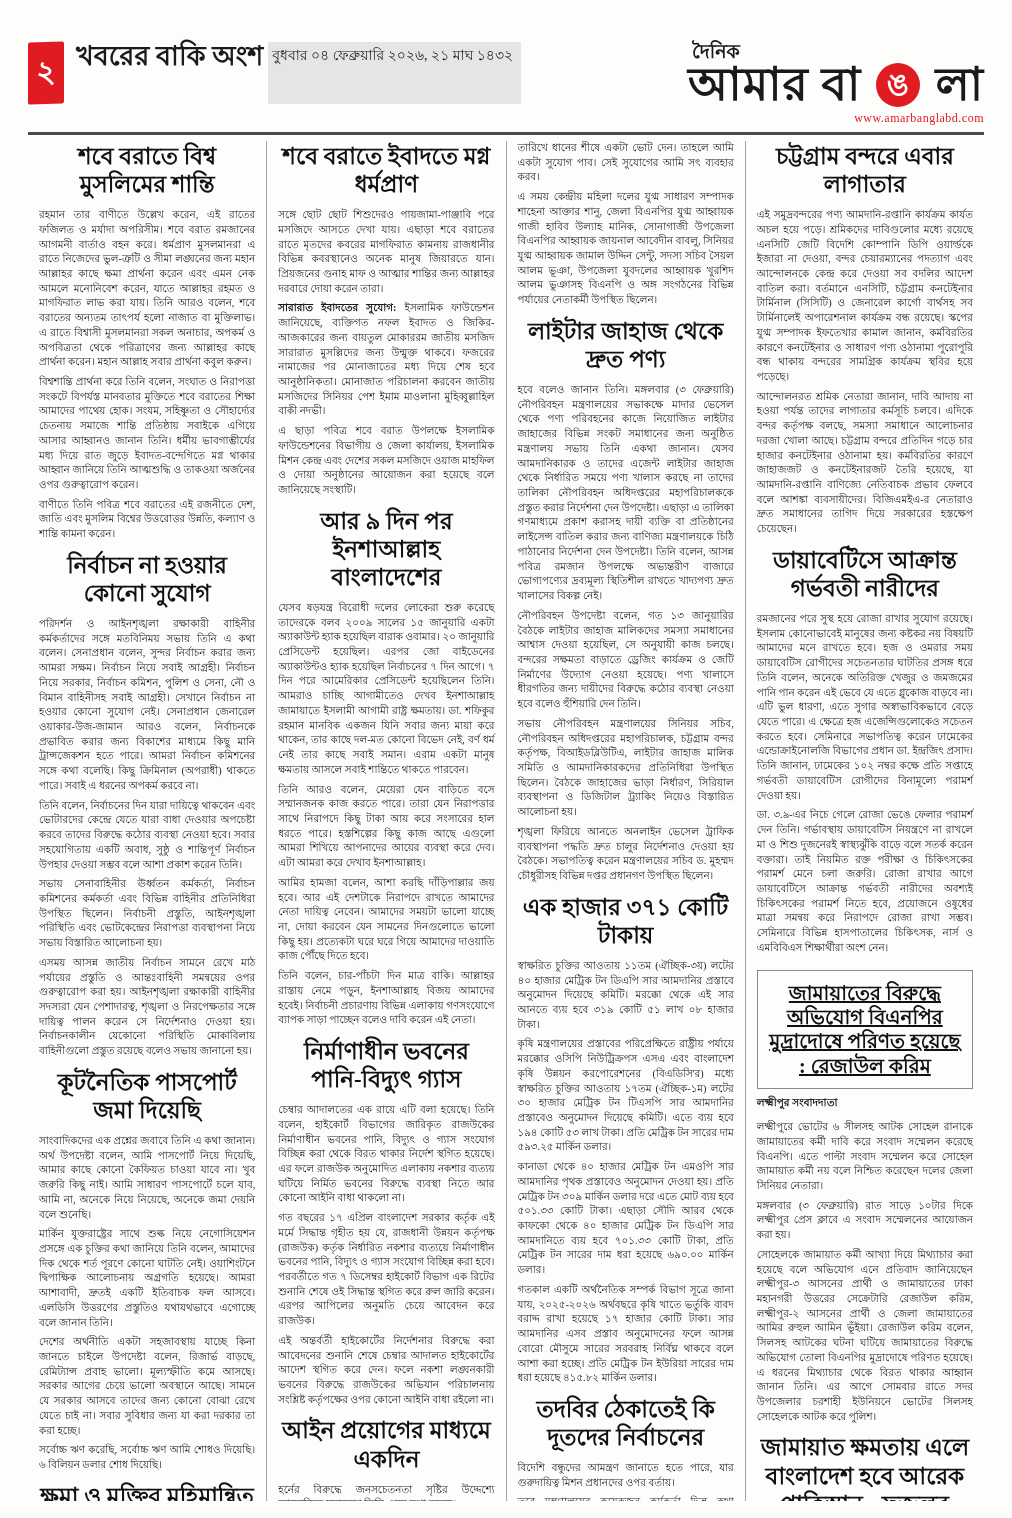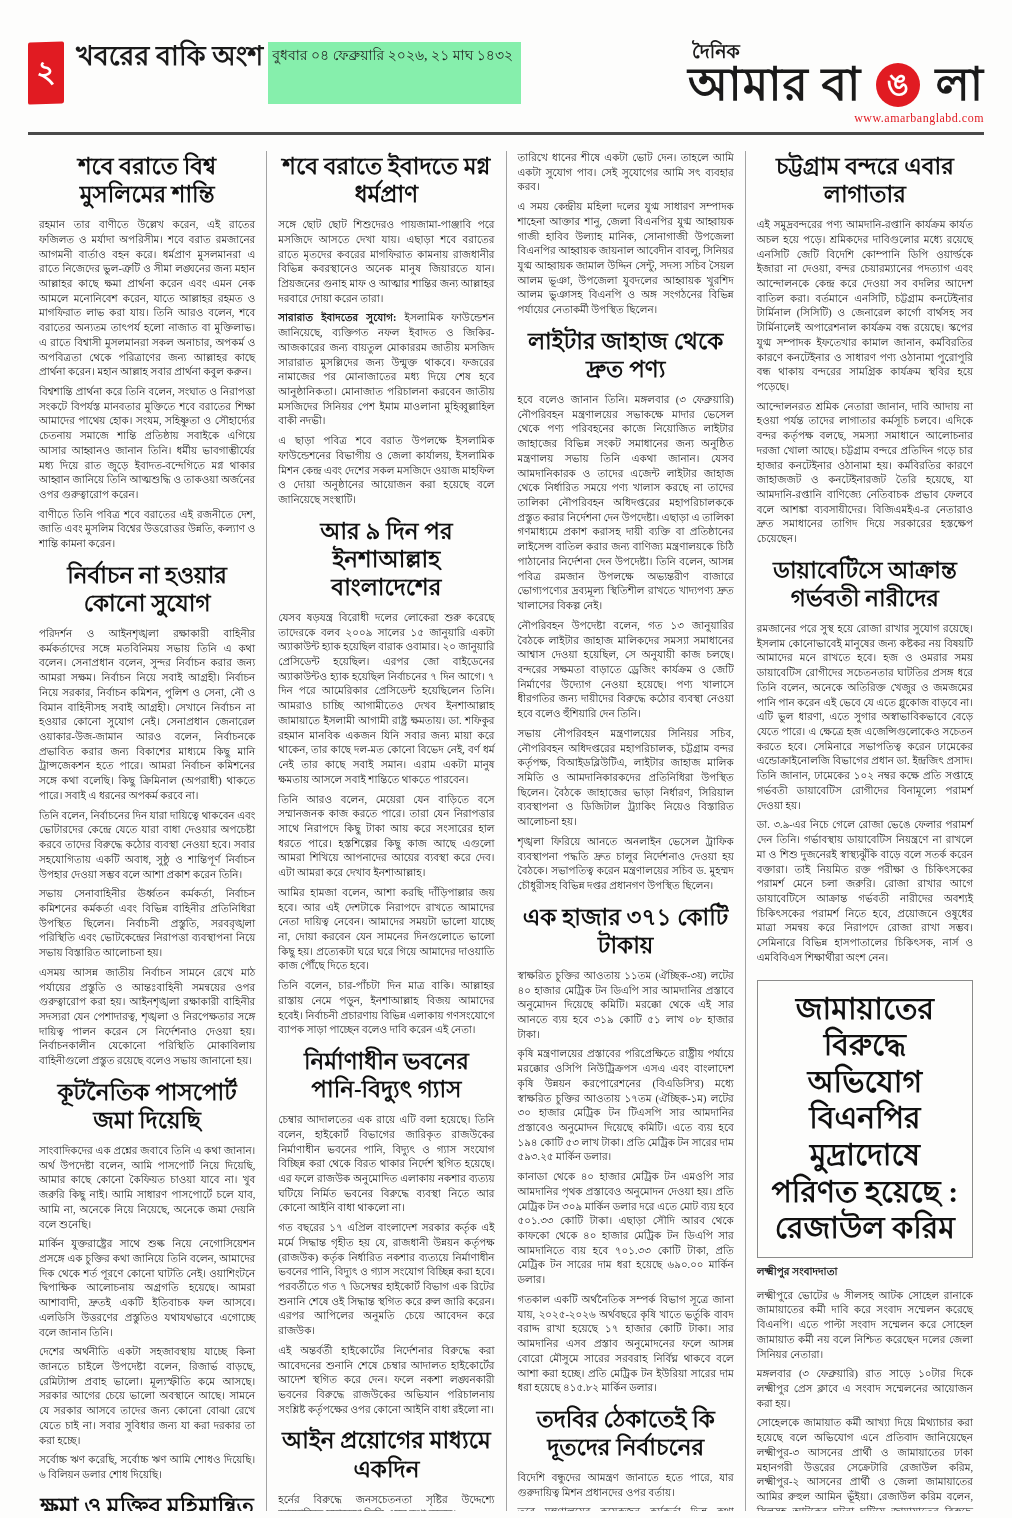--- a/index.html
+++ b/index.html
@@ -13,45 +13,46 @@
   .hdr{display:flex;justify-content:space-between;align-items:flex-start;
        border-bottom:3px solid #4a4a4a;padding-bottom:8px;}
   .hdr-left{display:flex;align-items:stretch;gap:12px;}
   .pagenum{
     width:36px;min-height:62px;background:var(--red);color:#fff;
     display:flex;align-items:center;justify-content:center;
     font-size:30px;font-weight:bold;transform:skewY(-2deg);border-radius:2px;
   }
   .section-block{display:flex;flex-direction:row;justify-content:center;gap:5px;}
   .section-title{font-size:27px;font-weight:bold;line-height:1.05;}
-  .date-line{font-size:14px;background:#86efac;display:inline-block;
+  .date-line{font-size:14px;background:#e5e5e5;display:inline-block;
              padding:2px 8px 3px 4px;color:#222;width:max-content;}
   .masthead{text-align:right;line-height:1;}
   .masthead-top{font-size:19px;font-weight:bold;text-align:left;
                 margin-left:4px;margin-bottom:1px;}
   .masthead-main{font-size:46px;font-weight:bold;letter-spacing:1px;
                  display:flex;align-items:center;gap:14px;}
   .masthead-circle{
     width:44px;height:44px;border-radius:50%;background:var(--red);
     color:#fff;display:inline-flex;align-items:center;justify-content:center;
     font-size:30px;font-weight:bold;margin:0 1px;
   }
   .site-url{font-size:12px;color:var(--red);text-align:right;margin-top:4px;letter-spacing:.5px;}
   
-  .columns{display:flex;margin-top:16px;height:1360px;overflow:hidden;}
+  .columns{display:flex;margin-top:6px;height:1360px;overflow:hidden;}
   .col{flex:1 1 0;min-width:0;padding:0 11px;overflow:hidden;}
   .col + .col{border-left:1px solid #a3a3a3;}
   article{margin-bottom:10px;}
   h2.headline{
     font-size:23px;font-weight:bold;text-align:center;line-height:1.22;
     margin:10px 0 9px;color:#111;
   }
   h2.headline.boxed{
     border:1px solid #8a8a8a;padding:10px 6px;margin:14px 0 6px;
-    font-size:30px;
+    font-size:20px;
+    text-decoration:underline;
   }
   .byline{font-size:10.5px;font-weight:bold;margin:2px 0 8px;}
   p.body{
     font-size:10.3px;line-height:1.43;text-align:justify;margin:0 0 5px;
     word-break:break-word;
   }
   p.body strong{font-weight:bold;}
   article:first-child h2.headline{margin-top:2px;}
 </style>
 </head>
@@ -83,21 +84,21 @@
         <article>
           <h2 class="headline">শবে বরাতে বিশ্ব মুসলিমের শান্তি</h2>
           <p class="body">রহমান তার বাণীতে উল্লেখ করেন, এই রাতের ফজিলত ও মর্যাদা অপরিসীম। শবে বরাত রমজানের আগমনী বার্তাও বহন করে। ধর্মপ্রাণ মুসলমানরা এ রাতে নিজেদের ভুল-ত্রুটি ও সীমা লঙ্ঘনের জন্য মহান আল্লাহর কাছে ক্ষমা প্রার্থনা করেন এবং এমন নেক আমলে মনোনিবেশ করেন, যাতে আল্লাহর রহমত ও মাগফিরাত লাভ করা যায়। তিনি আরও বলেন, শবে বরাতের অন্যতম তাৎপর্য হলো নাজাত বা মুক্তিলাভ। এ রাতে বিশ্বাসী মুসলমানরা সকল অনাচার, অপকর্ম ও অপবিত্রতা থেকে পরিত্রাণের জন্য আল্লাহর কাছে প্রার্থনা করেন। মহান আল্লাহ সবার প্রার্থনা কবুল করুন।</p>
           <p class="body">বিশ্বশান্তি প্রার্থনা করে তিনি বলেন, সংঘাত ও নিরাপত্তা সংকটে বিপর্যস্ত মানবতার মুক্তিতে শবে বরাতের শিক্ষা আমাদের পাথেয় হোক। সংযম, সহিষ্ণুতা ও সৌহার্দ্যের চেতনায় সমাজে শান্তি প্রতিষ্ঠায় সবাইকে এগিয়ে আসার আহ্বানও জানান তিনি। ধর্মীয় ভাবগাম্ভীর্যের মধ্য দিয়ে রাত জুড়ে ইবাদত-বন্দেগিতে মগ্ন থাকার আহ্বান জানিয়ে তিনি আত্মশুদ্ধি ও তাকওয়া অর্জনের ওপর গুরুত্বারোপ করেন।</p>
           <p class="body">বাণীতে তিনি পবিত্র শবে বরাতের এই রজনীতে দেশ, জাতি এবং মুসলিম বিশ্বের উত্তরোত্তর উন্নতি, কল্যাণ ও শান্তি কামনা করেন।</p>
         </article>
         <article>
           <h2 class="headline">নির্বাচন না হওয়ার কোনো সুযোগ</h2>
           <p class="body">পরিদর্শন ও আইনশৃঙ্খলা রক্ষাকারী বাহিনীর কর্মকর্তাদের সঙ্গে মতবিনিময় সভায় তিনি এ কথা বলেন। সেনাপ্রধান বলেন, সুন্দর নির্বাচন করার জন্য আমরা সক্ষম। নির্বাচন নিয়ে সবাই আগ্রহী। নির্বাচন নিয়ে সরকার, নির্বাচন কমিশন, পুলিশ ও সেনা, নৌ ও বিমান বাহিনীসহ সবাই আগ্রহী। সেখানে নির্বাচন না হওয়ার কোনো সুযোগ নেই। সেনাপ্রধান জেনারেল ওয়াকার-উজ-জামান আরও বলেন, নির্বাচনকে প্রভাবিত করার জন্য বিকাশের মাধ্যমে কিছু মানি ট্রান্সজেকশন হতে পারে। আমরা নির্বাচন কমিশনের সঙ্গে কথা বলেছি। কিছু ক্রিমিনাল (অপরাধী) থাকতে পারে। সবাই এ ধরনের অপকর্ম করবে না।</p>
           <p class="body">তিনি বলেন, নির্বাচনের দিন যারা দায়িত্বে থাকবেন এবং ভোটারদের কেন্দ্রে যেতে যারা বাধা দেওয়ার অপচেষ্টা করবে তাদের বিরুদ্ধে কঠোর ব্যবস্থা নেওয়া হবে। সবার সহযোগিতায় একটি অবাধ, সুষ্ঠু ও শান্তিপূর্ণ নির্বাচন উপহার দেওয়া সম্ভব বলে আশা প্রকাশ করেন তিনি।</p>
-          <p class="body">সভায় সেনাবাহিনীর ঊর্ধ্বতন কর্মকর্তা, নির্বাচন কমিশনের কর্মকর্তা এবং বিভিন্ন বাহিনীর প্রতিনিধিরা উপস্থিত ছিলেন। নির্বাচনী প্রস্তুতি, সরবরৃঙ্খলা পরিস্থিতি এবং ভোটকেন্দ্রের নিরাপত্তা ব্যবস্থাপনা নিয়ে সভায় বিস্তারিত আলোচনা হয়।</p>
+          <p class="body">সভায় সেনাবাহিনীর ঊর্ধ্বতন কর্মকর্তা, নির্বাচন কমিশনের কর্মকর্তা এবং বিভিন্ন বাহিনীর প্রতিনিধিরা উপস্থিত ছিলেন। নির্বাচনী প্রস্তুতি, আইনশৃঙ্খলা পরিস্থিতি এবং ভোটকেন্দ্রের নিরাপত্তা ব্যবস্থাপনা নিয়ে সভায় বিস্তারিত আলোচনা হয়।</p>
           <p class="body">এসময় আসন্ন জাতীয় নির্বাচন সামনে রেখে মাঠ পর্যায়ের প্রস্তুতি ও আন্তঃবাহিনী সমন্বয়ের ওপর গুরুত্বারোপ করা হয়। আইনশৃঙ্খলা রক্ষাকারী বাহিনীর সদস্যরা যেন পেশাদারত্ব, শৃঙ্খলা ও নিরপেক্ষতার সঙ্গে দায়িত্ব পালন করেন সে নির্দেশনাও দেওয়া হয়। নির্বাচনকালীন যেকোনো পরিস্থিতি মোকাবিলায় বাহিনীগুলো প্রস্তুত রয়েছে বলেও সভায় জানানো হয়।</p>
         </article>
         <article>
           <h2 class="headline">কূটনৈতিক পাসপোর্ট জমা দিয়েছি</h2>
           <p class="body">সাংবাদিকদের এক প্রশ্নের জবাবে তিনি এ কথা জানান। অর্থ উপদেষ্টা বলেন, আমি পাসপোর্ট নিয়ে দিয়েছি, আমার কাছে কোনো কৈফিয়ত চাওয়া যাবে না। খুব জরুরি কিছু নাই। আমি সাধারণ পাসপোর্টে চলে যাব, আমি না, অনেকে নিয়ে নিয়েছে, অনেকে জমা দেয়নি বলে শুনেছি।</p>
           <p class="body">মার্কিন যুক্তরাষ্ট্রের সাথে শুল্ক নিয়ে নেগোসিয়েশন প্রসঙ্গে এক চুক্তির কথা জানিয়ে তিনি বলেন, আমাদের দিক থেকে শর্ত পূরণে কোনো ঘাটতি নেই। ওয়াশিংটনে দ্বিপাক্ষিক আলোচনায় অগ্রগতি হয়েছে। আমরা আশাবাদী, দ্রুতই একটি ইতিবাচক ফল আসবে। এলডিসি উত্তরণের প্রস্তুতিও যথাযথভাবে এগোচ্ছে বলে জানান তিনি।</p>
           <p class="body">দেশের অর্থনীতি একটা সহজাবস্থায় যাচ্ছে কিনা জানতে চাইলে উপদেষ্টা বলেন, রিজার্ভ বাড়ছে, রেমিট্যান্স প্রবাহ ভালো। মূল্যস্ফীতি কমে আসছে। সরকার আগের চেয়ে ভালো অবস্থানে আছে। সামনে যে সরকার আসবে তাদের জন্য কোনো বোঝা রেখে যেতে চাই না। সবার সুবিধার জন্য যা করা দরকার তা করা হচ্ছে।</p>
           <p class="body">সর্বোচ্চ ঋণ করেছি, সর্বোচ্চ ঋণ আমি শোধও দিয়েছি। ৬ বিলিয়ন ডলার শোধ দিয়েছি।</p>
         </article>
         <article>

